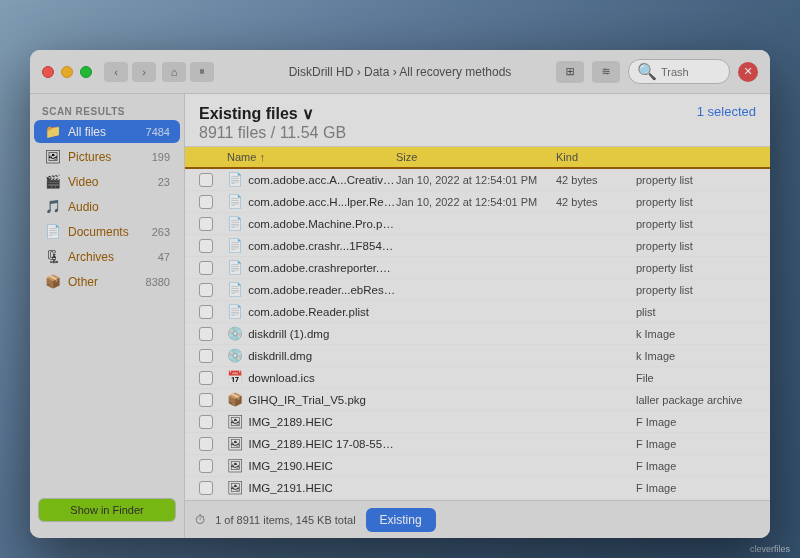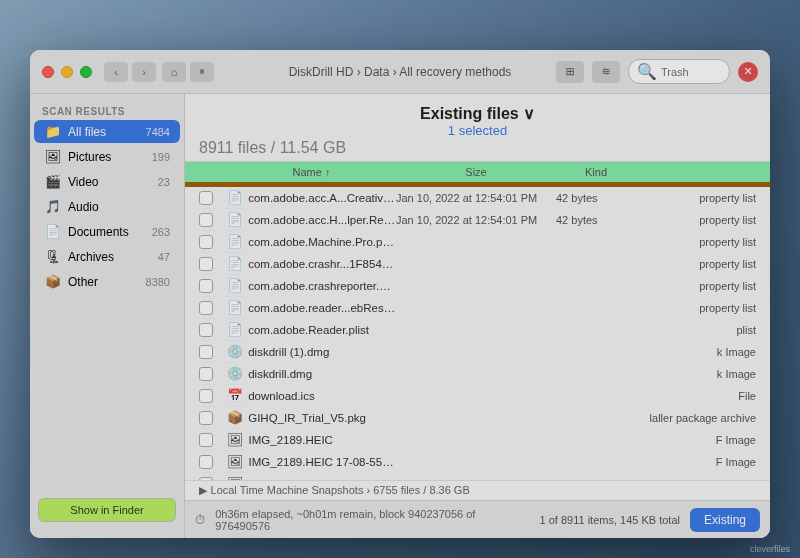--- a/index.html
+++ b/index.html
@@ -175,42 +175,42 @@
 
     .sidebar-item-icon {
       font-size: 13px;
       width: 18px;
       text-align: center;
     }
 
     .sidebar-item-label {
       font-size: 12px;
       flex: 1;
-      color: #000000;
+      color: #a16207;
     }
 
     .sidebar-item.active .sidebar-item-label {
       color: white;
     }
 
     .sidebar-item-count {
       font-size: 11px;
       color: #888;
     }
 
     .sidebar-item.active .sidebar-item-count {
       color: rgba(255,255,255,0.8);
     }
 
     .sidebar-spacer { flex: 1; }
 
     .show-in-finder-btn {
       margin: 8px;
       padding: 5px 10px;
-      background: #bef264;
+      background: #84cc16;
       border: 1px solid #c0c0c0;
       border-radius: 6px;
       font-size: 11px;
       text-align: center;
       cursor: pointer;
       color: #333;
     }
 
     
     .main-content {
@@ -221,23 +221,22 @@
     }
 
     .files-header {
       padding: 10px 14px 4px;
       border-bottom: 1px solid #d8d8d8;
       flex-shrink: 0;
     }
 
     .files-title-row {
       display: flex;
-      align-items: center;
+      align-items: flex-start;
       justify-content: space-between;
-      flex-direction: column;
     }
 
     .files-title {
       font-size: 16px;
       font-weight: 600;
       color: #222;
     }
 
     .selected-badge {
       font-size: 13px;
@@ -249,24 +248,23 @@
       font-size: 16px;
       color: #888;
       margin-top: 1px;
     }
 
     
     .table-header {
       display: grid;
       grid-template-columns: 28px 1fr 160px 80px 120px;
       padding: 4px 14px;
-      background: #86efac;
-      border-bottom: 5px solid #a16207;
+      background: #fde047;
+      border-bottom: 2px solid #a16207;
       flex-shrink: 0;
-      text-align: center;
     }
 
     .table-header-cell {
       font-size: 11px;
       color: #555;
       font-weight: 500;
     }
 
     
     .table-body {
@@ -308,21 +306,21 @@
       white-space: nowrap;
     }
 
     .row-file-icon {
       font-size: 13px;
       flex-shrink: 0;
     }
 
     .row-date { font-size: 11px; color: #555; }
     .row-size { font-size: 11px; color: #555; }
-    .row-kind { font-size: 11px; color: #555; text-align: right; }
+    .row-kind { font-size: 11px; color: #555; }
 
     
     .status-bar {
       height: 38px;
       background: #e8e8e8;
       border-top: 1px solid #d0d0d0;
       display: flex;
       align-items: center;
       padding: 0 10px;
       gap: 10px;
@@ -803,27 +801,23 @@
             <div class="row-name">
               <span class="row-file-icon">🖼</span>
               <span class="row-name-text">IMG_2191.HEIC</span>
             </div>
             <div class="row-date"></div>
             <div class="row-size"></div>
             <div class="row-kind">F Image</div>
           </div>
         </div>
 
-      <div class="timemachine-bar">
-        <span>▶ Local Time Machine Snapshots › 6755 files / 8.36 GB</span>
-      </div>
 
       <div class="status-bar">
         <span class="status-icon">⏱</span>
-        <span class="status-text">0h36m elapsed, ~0h01m remain, block 940237056 of 976490576</span>
         <span class="status-count">1 of 8911 items, 145 KB total</span>
         <button class="recover-btn">Existing</button>
       </div>
     </div>
   </div>
 </div>
 
 <div class="dim-overlay"></div>
 
 <div class="popup-window">

